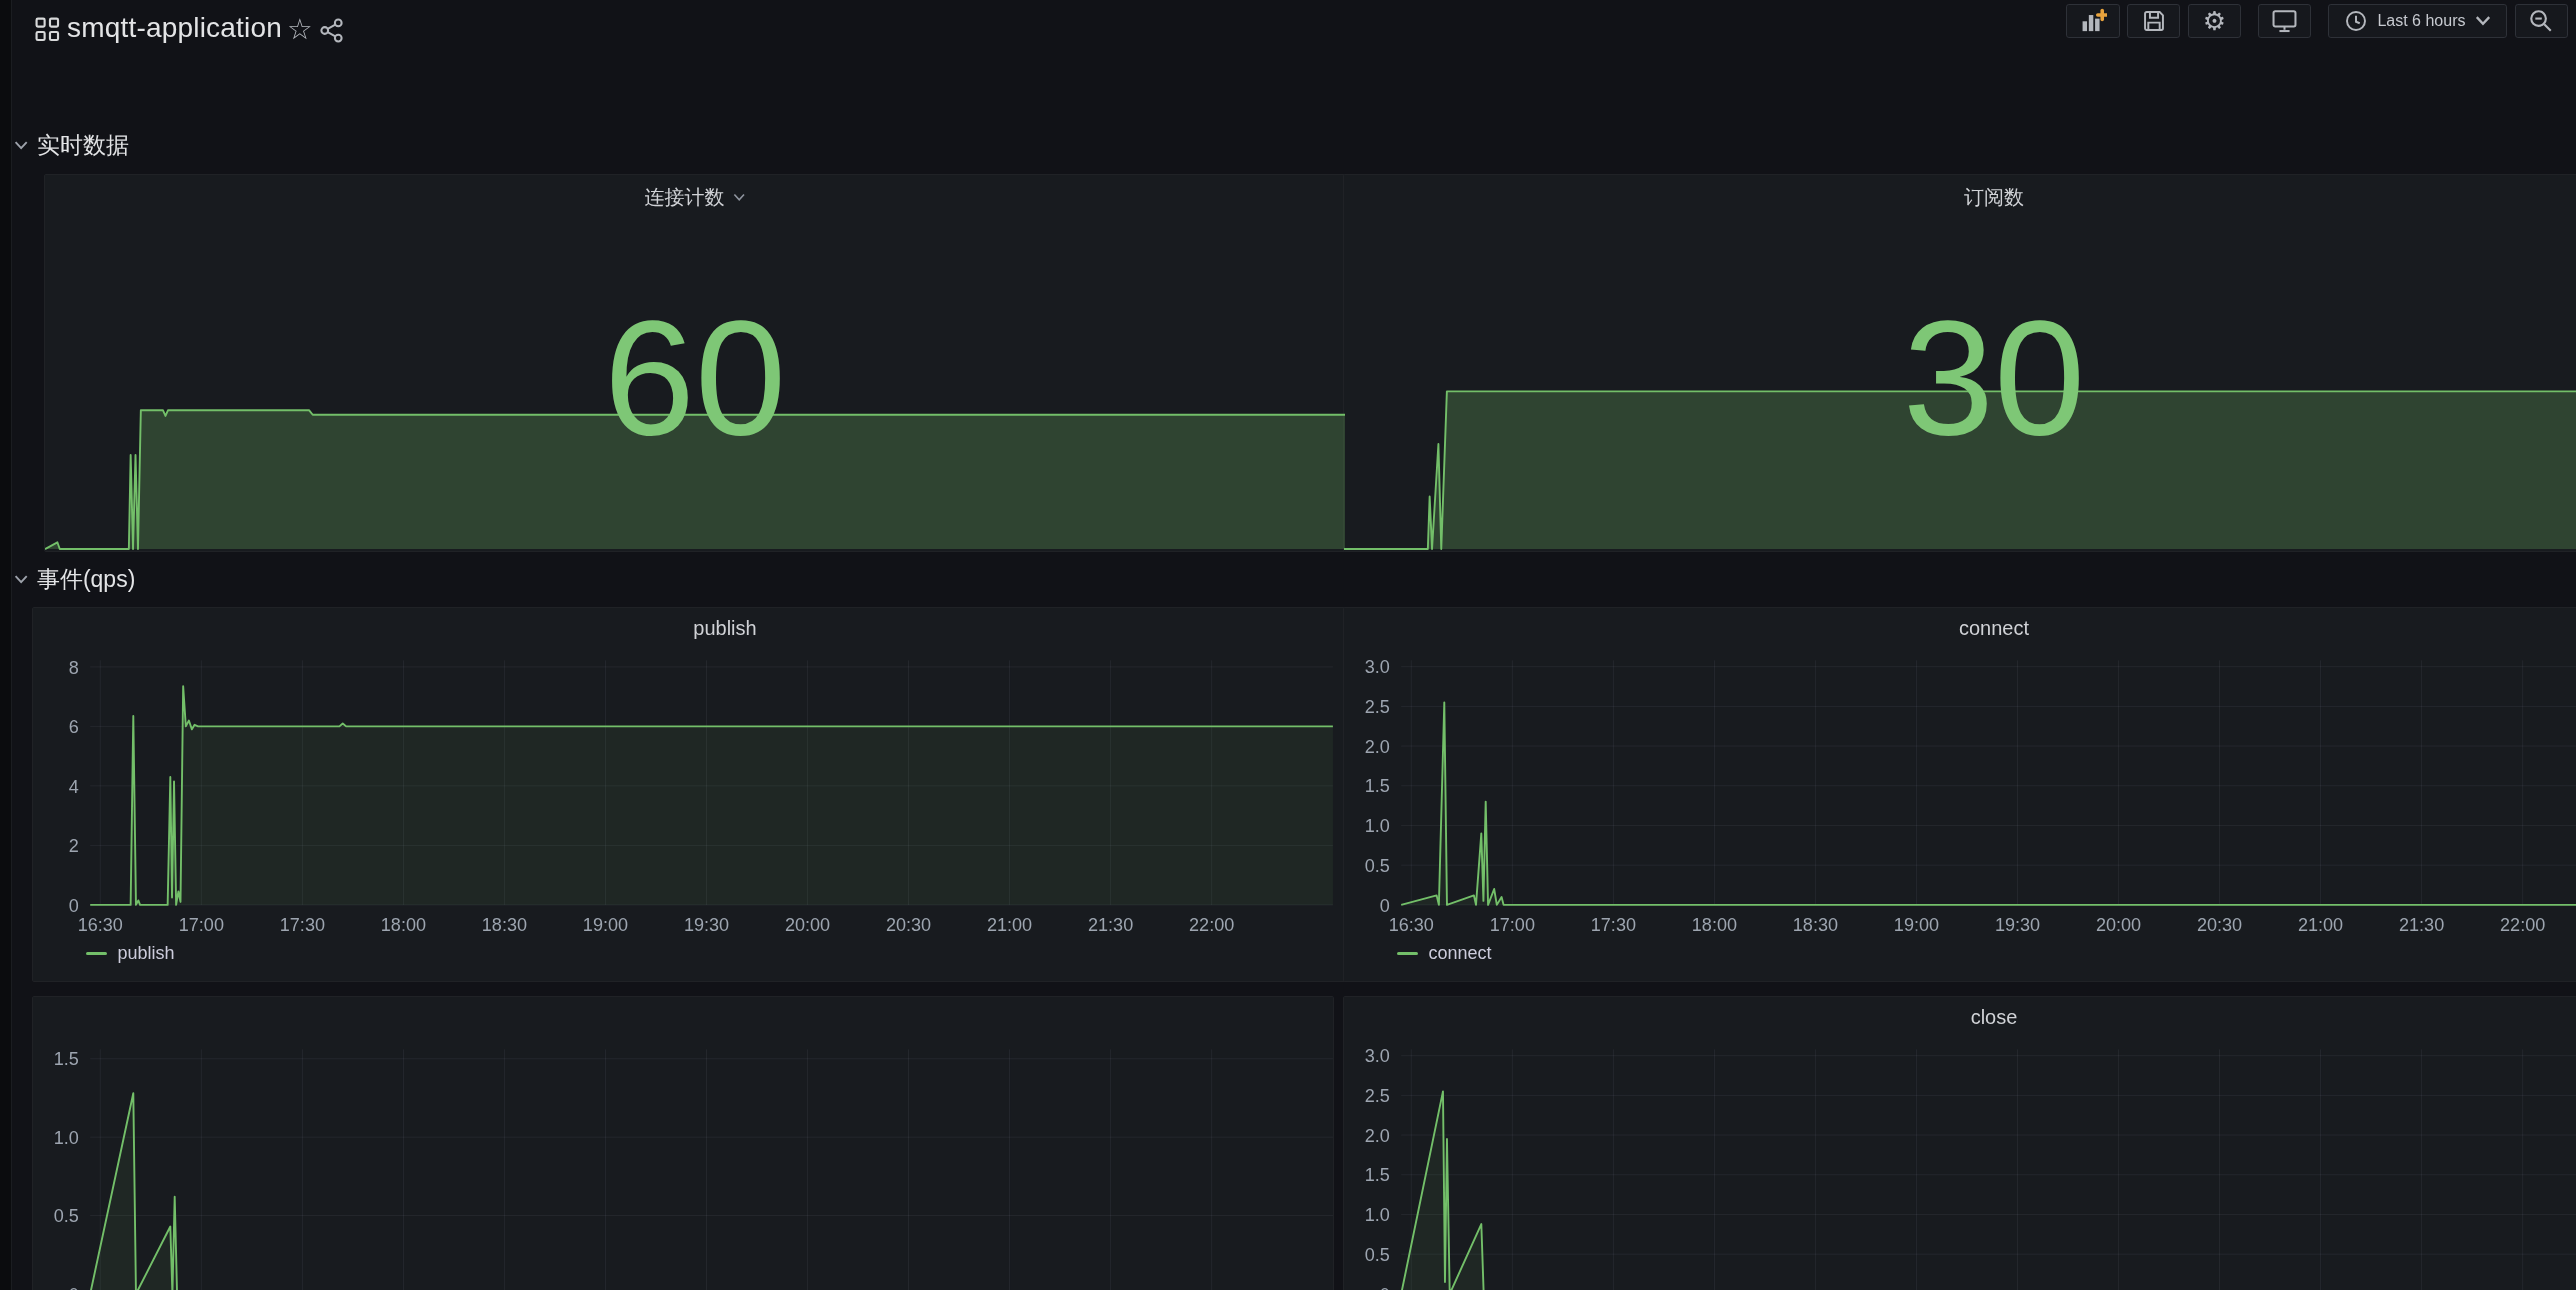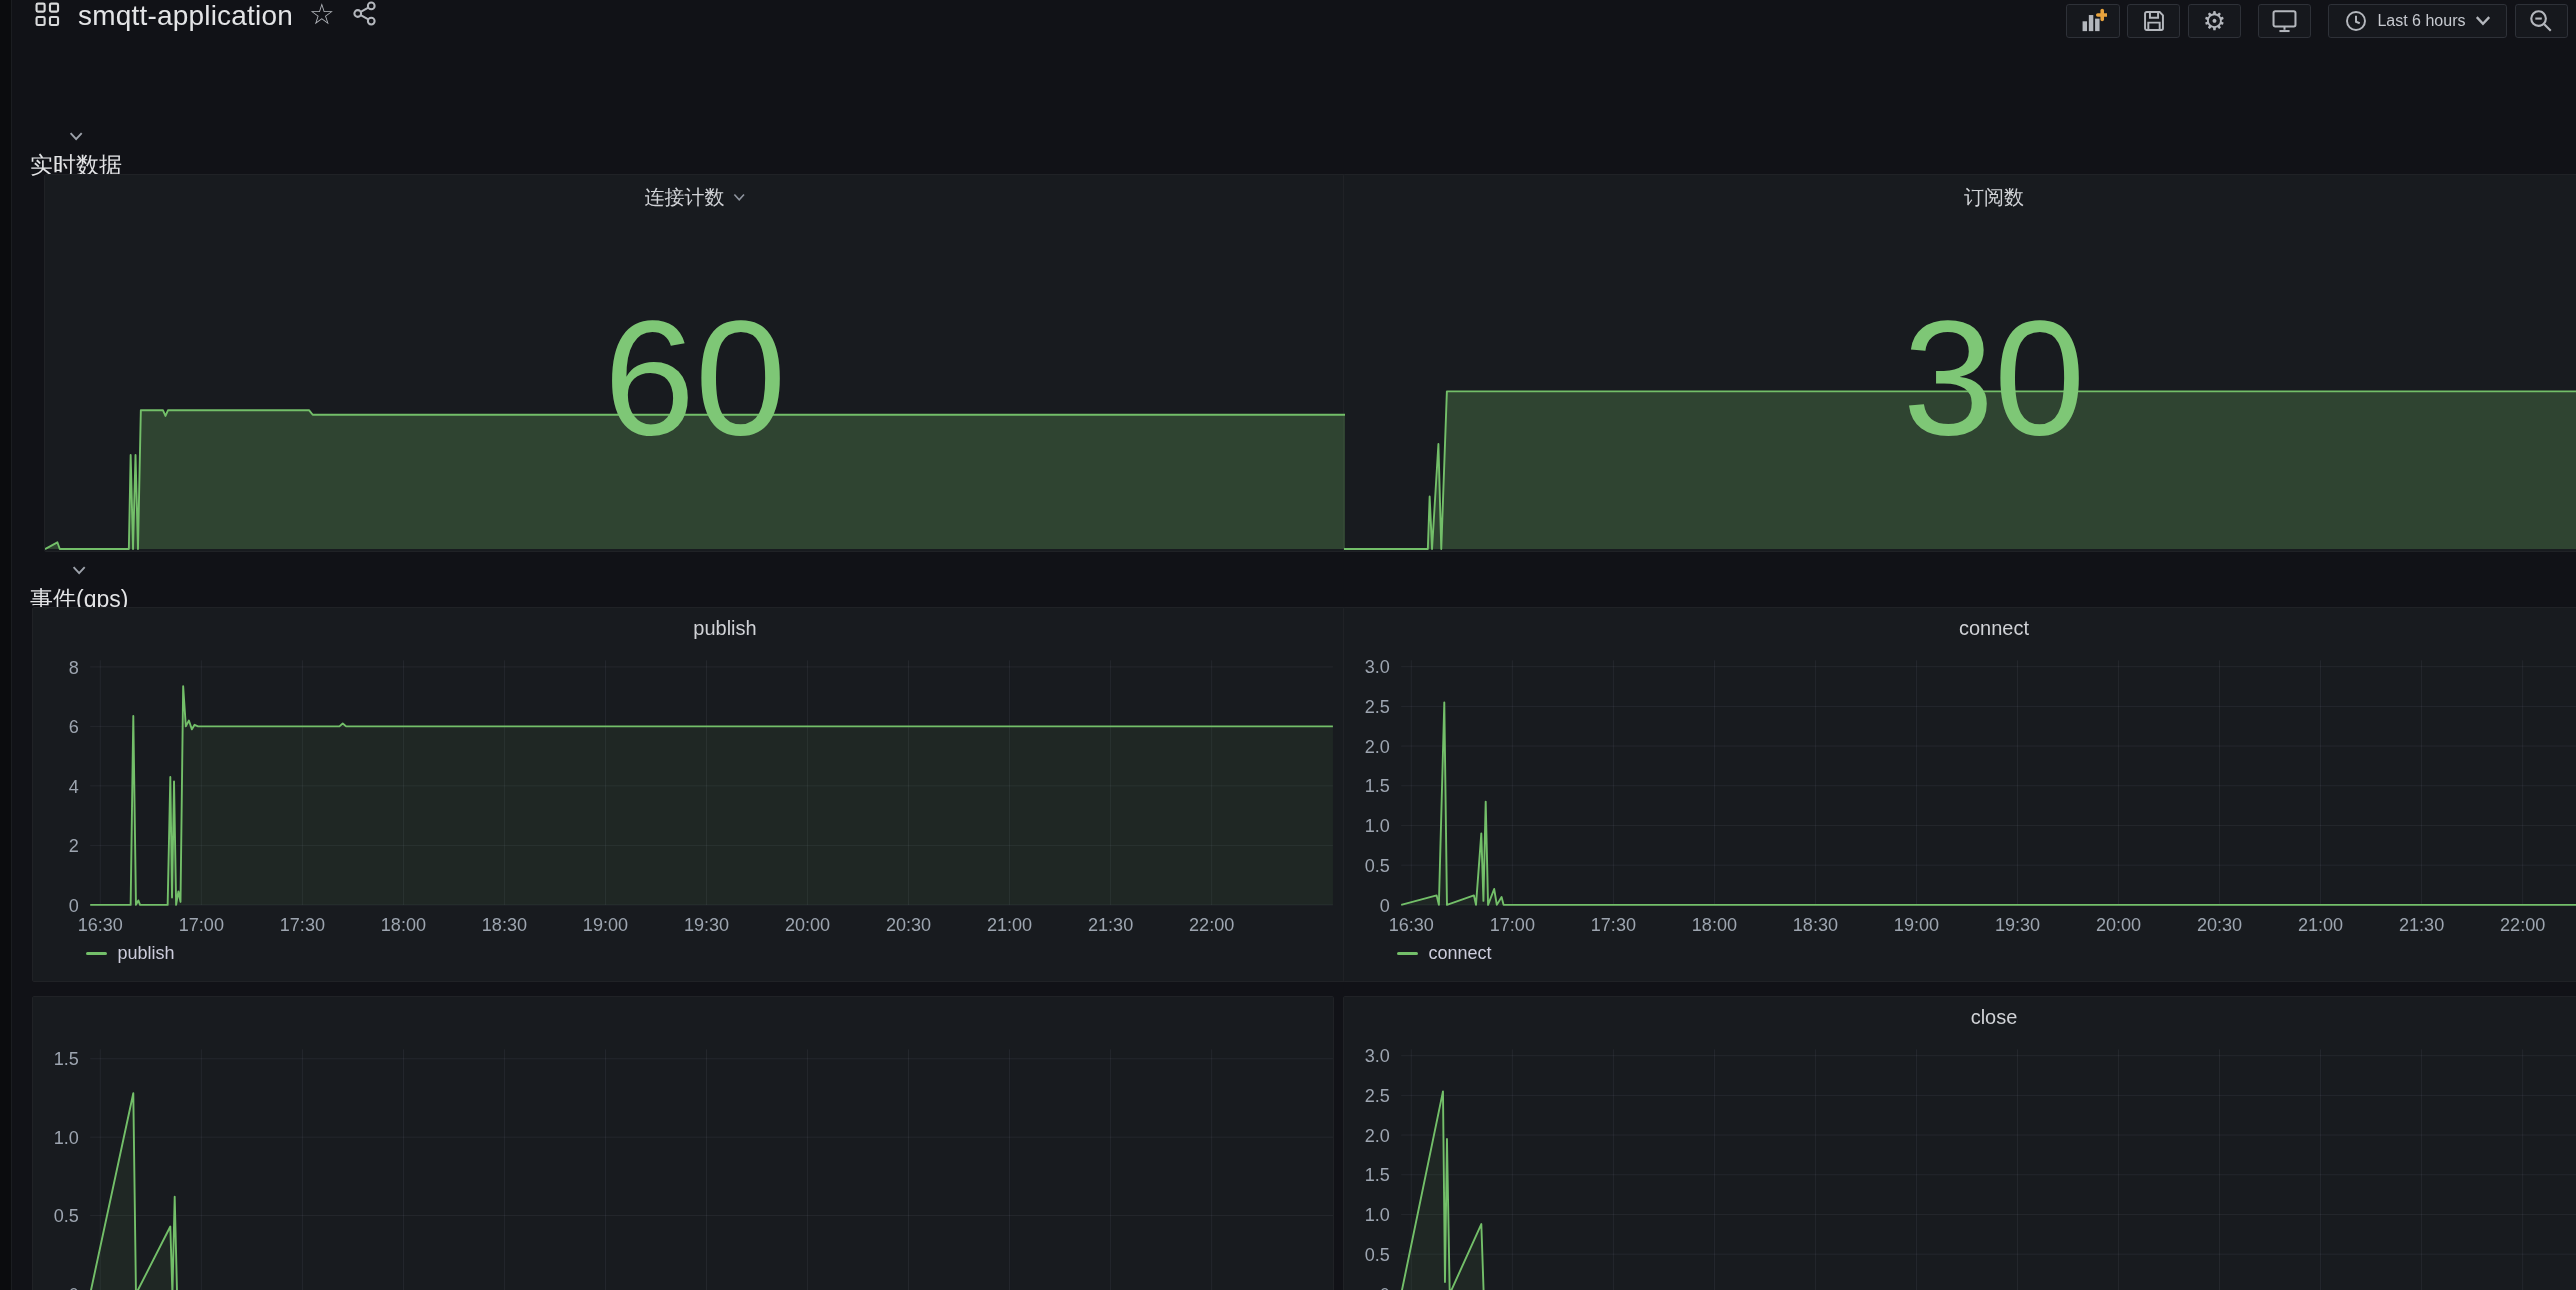--- a/index.html
+++ b/index.html
@@ -3,41 +3,41 @@
 <meta charset="utf-8">
 <style>
   * { margin:0; padding:0; box-sizing:border-box; }
   html,body { width:2576px; height:1291px; overflow:hidden; background:#111217;
     font-family:"Liberation Sans","DejaVu Sans",sans-serif; color:#d8d9da; }
   #root { position:absolute; left:0; top:0; width:2576px; height:1291px; overflow:hidden; }
   .side-strip { position:absolute; left:0; top:0; width:12.4px; height:100%; background:#0b0c0e; border-right:1px solid #1b1d21; }
 
   
   .navbar { position:absolute; left:12.4px; top:0; width:2564px; height:44px; }
-  .nav-left { position:absolute; left:21px; top:0; height:44px; display:flex; align-items:flex-start; gap:16px; }
+  .nav-left { position:absolute; left:21px; top:0; height:44px; display:flex; align-items:flex-end; gap:5px; }
   .nav-title { font-size:28px; font-weight:500; color:#e3e4e6; letter-spacing:0.2px; cursor:pointer; }
   .nav-icon { color:#b4b7bd; display:flex; align-items:center; justify-content:center; cursor:pointer; }
   .star-glyph { font-size:28.6px; color:#b4b7bd; line-height:1; }
   .nav-right { position:absolute; left:2054px; top:3.8px; display:flex; align-items:center; }
   .tool-btn { height:34px; min-width:53px; border:1px solid #2e3138; background:#16181d; border-radius:2.9px;
     display:flex; align-items:center; justify-content:center; gap:9.5px; color:#b4b7bd; cursor:pointer; padding:0 11.4px; }
   .gap8 { width:7.6px; } .gap18 { width:17px; }
   .time-label { font-size:16px; font-weight:500; color:#c7cad0; white-space:nowrap; }
   .gear-glyph { font-size:26px; line-height:1; }
 
   
   .submenu { position:absolute; left:31px; top:70px; height:42px; display:flex; cursor:default; }
   .var-label { background:#181b1f; border-radius:1.9px 0 0 1.9px; color:#5794f2; font-size:19px; font-weight:500;
     display:flex; align-items:center; padding:0 16px; }
   .var-value { background:#111217; border:1px solid #2e3138; border-radius:0 1.9px 1.9px 0; color:#d8d9da;
     font-size:20px; display:flex; align-items:center; gap:14.3px; padding:0 15.2px; cursor:pointer; }
 
   
-  .row-header { position:absolute; left:30px; display:flex; align-items:center; gap:8.6px; color:#e3e4e6;
-    font-size:23px; font-weight:500; cursor:pointer; height:28.6px;flex-direction:column; }
+  .row-header { position:absolute; left:14px; display:flex; align-items:center; gap:8.6px; color:#e3e4e6;
+    font-size:23px; font-weight:500; cursor:pointer; height:28.6px; }
   .chev { color:#9da2ab; display:flex; align-items:center; }
 
   
   .panel { position:absolute; background:#181b1f; border:1px solid #202226; border-radius:1.9px; }
   .panel-title { position:absolute; top:8.6px; left:0; right:0; display:flex; justify-content:center; align-items:center;
     gap:8.6px; font-size:20px; font-weight:500; color:#d0d2d6; z-index:3; cursor:pointer; }
   .chart { position:absolute; left:0; top:0; right:0; bottom:0; z-index:1; cursor:crosshair; }
   .big-value { position:absolute; left:0; right:0; top:54%; transform:translateY(-50%); text-align:center;
     font-size:164px; font-weight:500; color:#7ec776; line-height:1; z-index:2; }
   .legend { position:absolute; left:53px; top:335px; display:flex; align-items:center; gap:10.5px;

